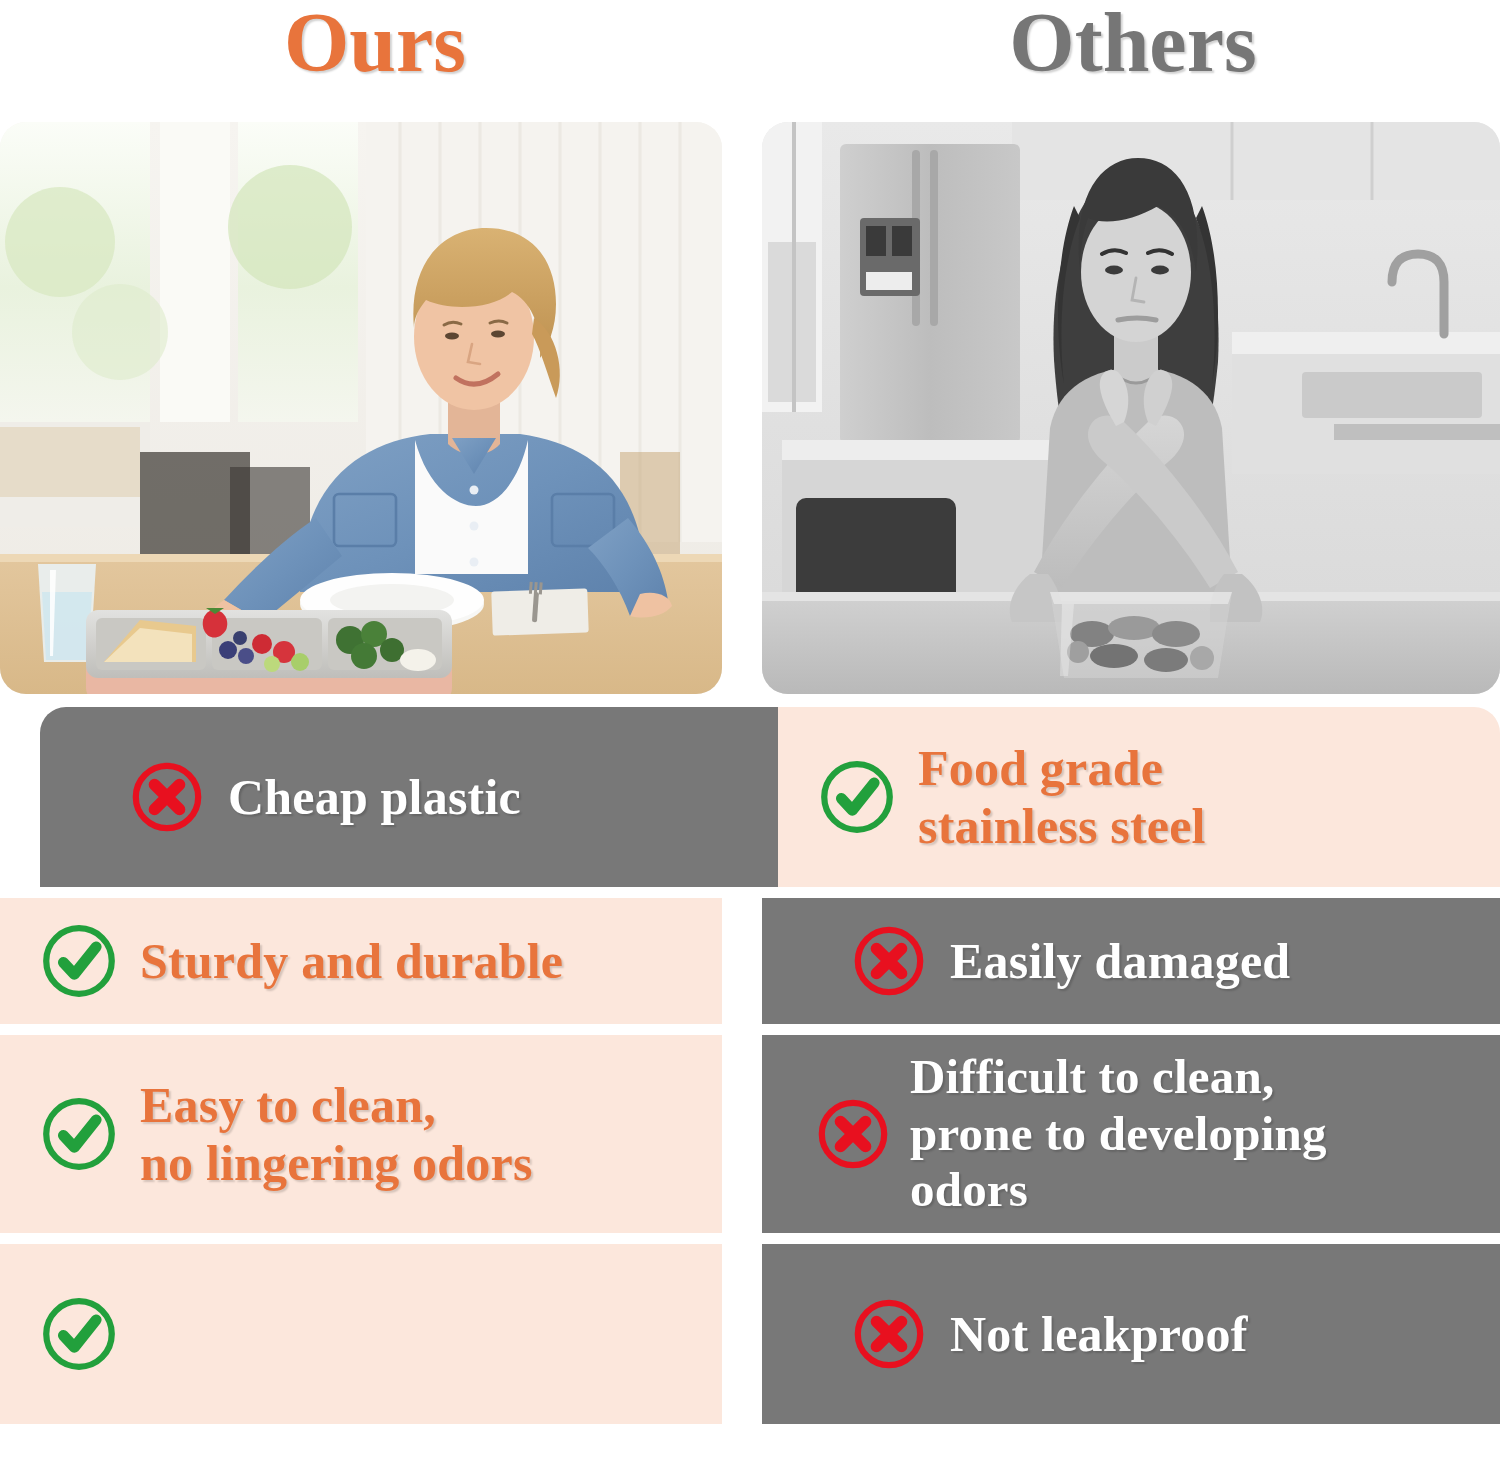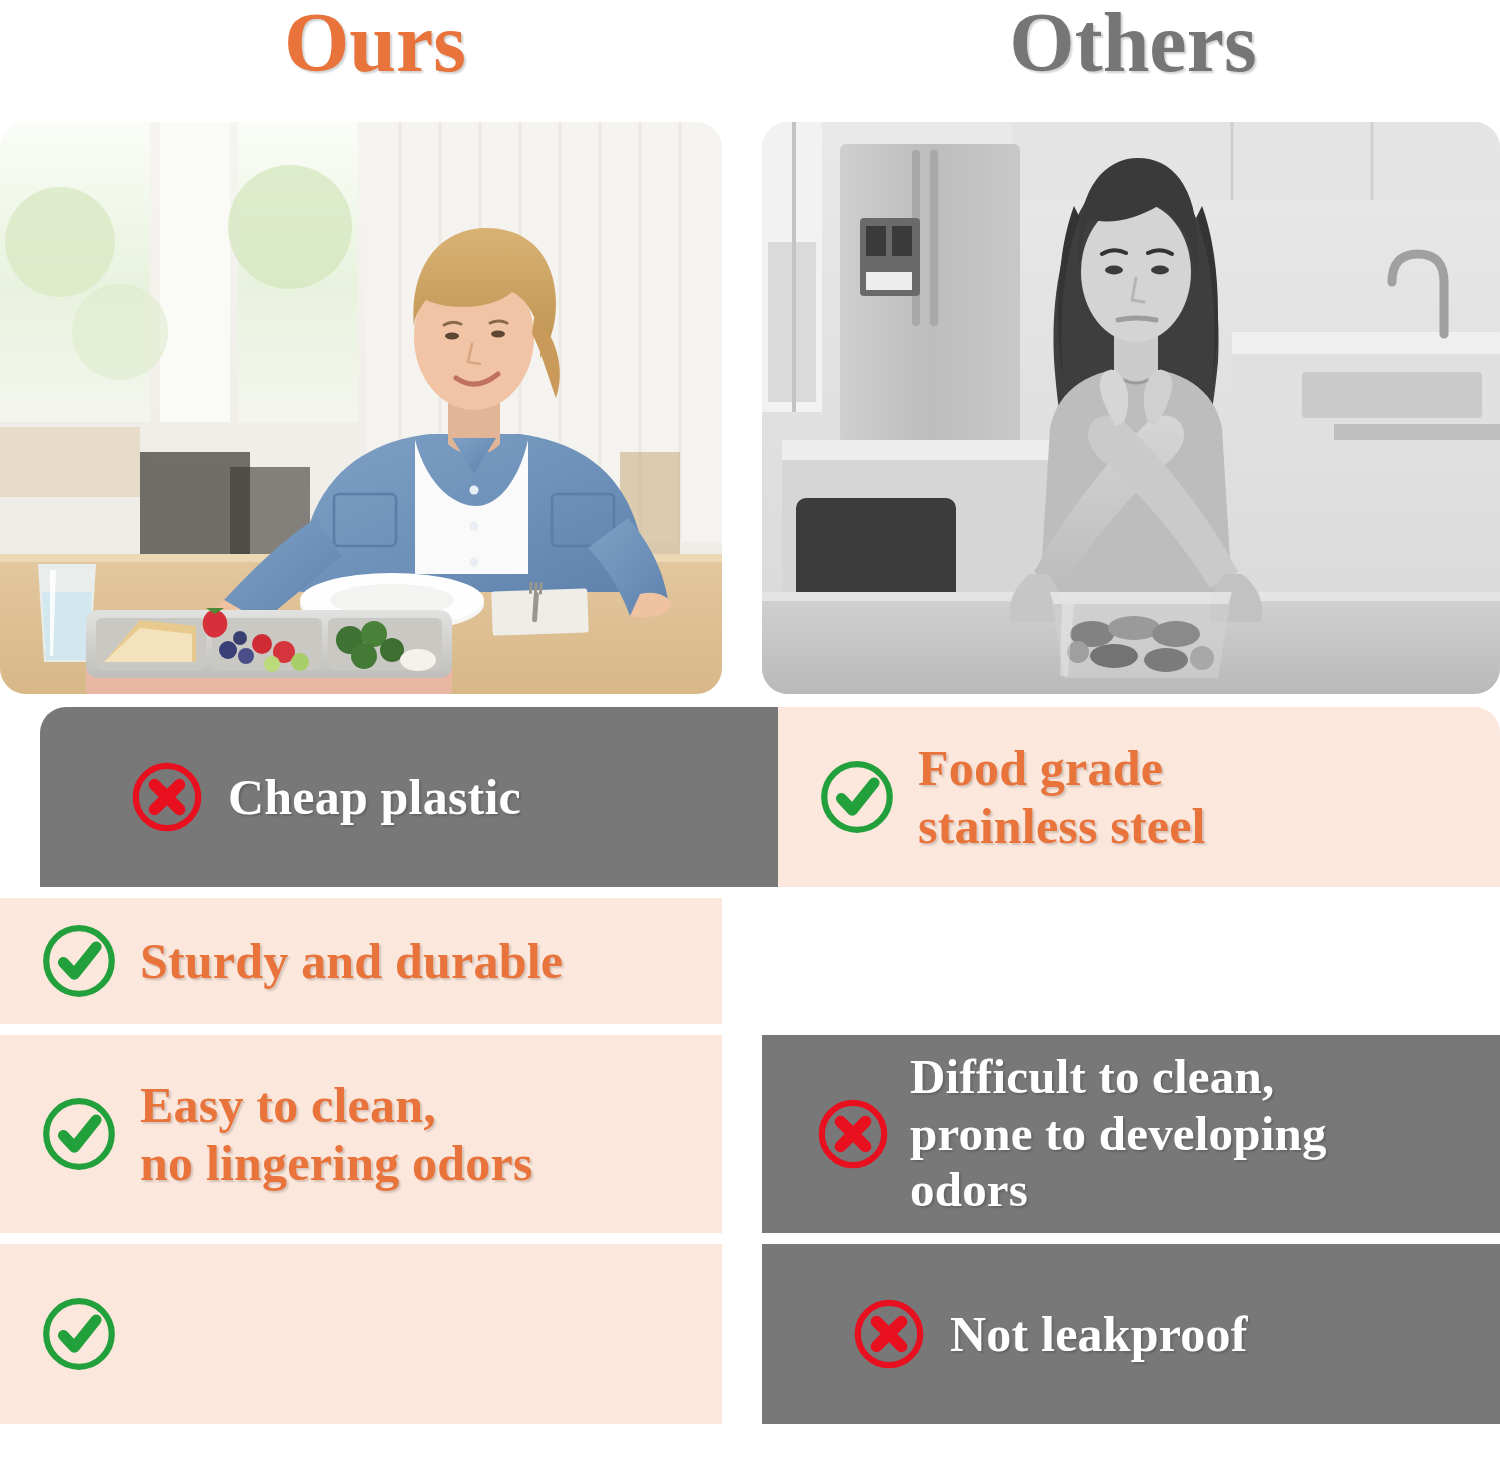--- a/index.html
+++ b/index.html
@@ -415,20 +415,29 @@
   <div class="feature-row row-h2">
     <div class="cell cell-ours">
       <span class="icon">
         <svg viewBox="0 0 100 100">
           <circle cx="50" cy="50" r="42" fill="none" stroke="#22A03C" stroke-width="8"></circle>
           <path d="M30 52 L44 67 L72 32" fill="none" stroke="#22A03C" stroke-width="14" stroke-linecap="round" stroke-linejoin="round"></path>
         </svg>
       </span>
       <span class="label label-ours">Sturdy and durable</span>
     </div>
+    <div class="cell cell-others">
+      <span class="icon">
+        <svg viewBox="0 0 100 100">
+          <circle cx="50" cy="50" r="40" fill="none" stroke="#E8101F" stroke-width="8"></circle>
+          <path d="M34 34 L66 66 M66 34 L34 66" stroke="#E8101F" stroke-width="15" stroke-linecap="round"></path>
+        </svg>
+      </span>
+      <span class="label label-others">Easily damaged</span>
+    </div>
   </div>
 
   <div class="feature-row row-h3">
     <div class="cell cell-ours">
       <span class="icon">
         <svg viewBox="0 0 100 100">
           <circle cx="50" cy="50" r="42" fill="none" stroke="#22A03C" stroke-width="8"></circle>
           <path d="M30 52 L44 67 L72 32" fill="none" stroke="#22A03C" stroke-width="14" stroke-linecap="round" stroke-linejoin="round"></path>
         </svg>
       </span>

